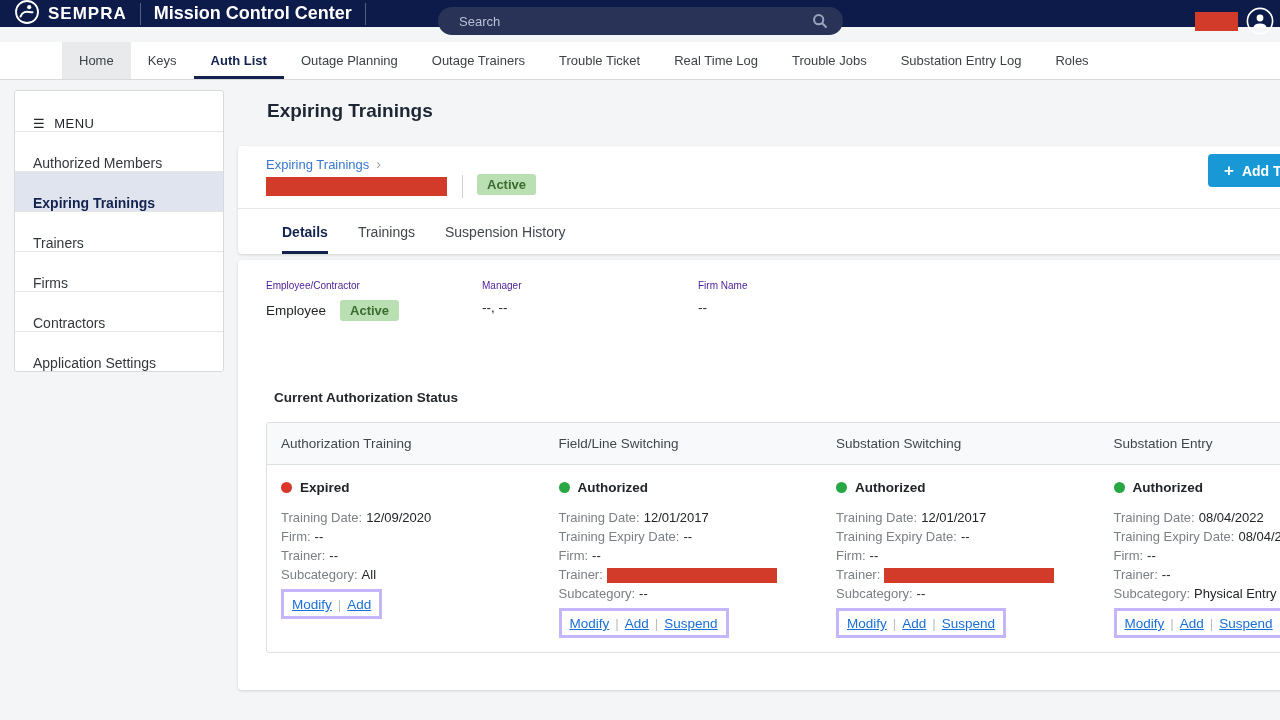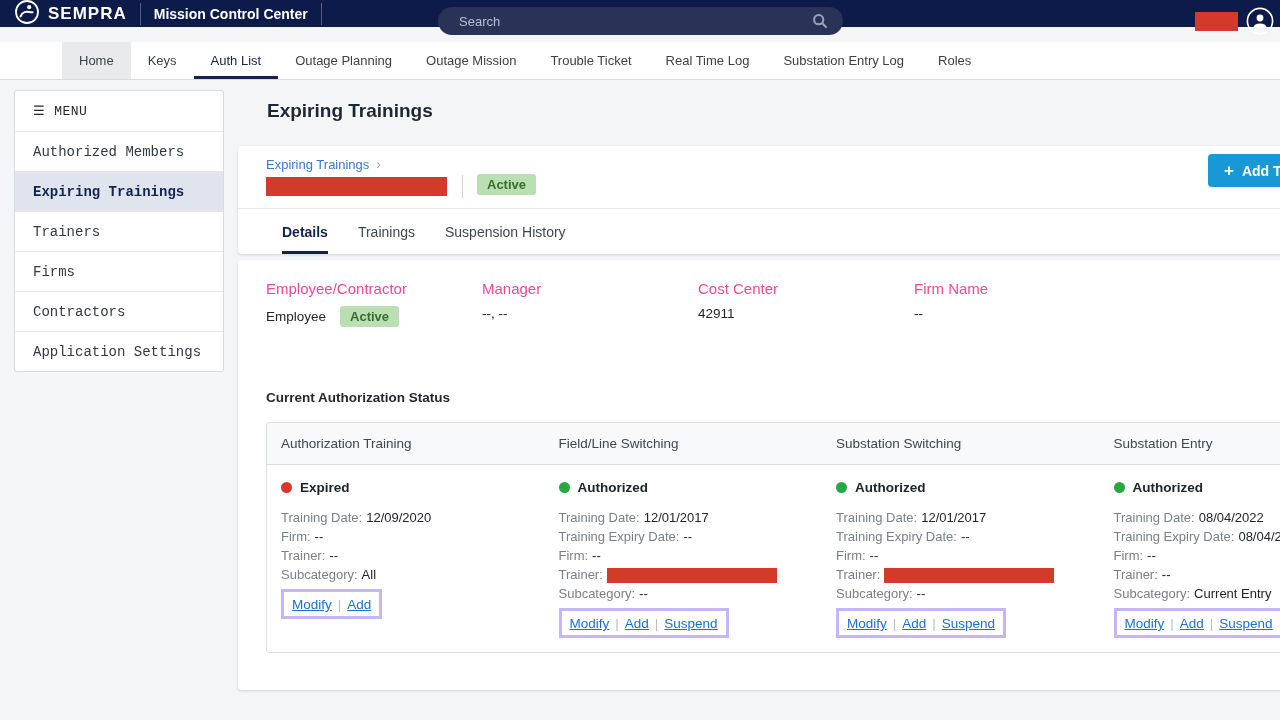--- a/index.html
+++ b/index.html
@@ -5,44 +5,44 @@
   * { margin:0; padding:0; box-sizing:border-box; }
   html,body { width:1280px; height:720px; overflow:hidden; background:#f4f5f6;
     font-family:"Liberation Sans","DejaVu Sans",sans-serif; }
 
   
   .topbar { position:absolute; top:0; left:0; width:1280px; height:27px; background:#0d1b4a;
     display:flex; align-items:center; padding-left:14px; z-index:30; }
   .logo-wrap { display:flex; align-items:center; gap:8px; }
   .brand-text { color:#fff; font-weight:700; font-size:17px; letter-spacing:1px; }
   .top-vsep { width:1px; height:22px; background:rgba(255,255,255,.3); margin:0 13px; }
-  .app-title { color:#fff; font-weight:700; font-size:14px; }
+  .app-title { color:#fff; font-weight:700; font-size:18px; }
   .search-pill { position:absolute; left:438px; top:7px; width:405px; height:28px;
     background:#293358; border:none; border-radius:14px; color:#e3e7f2; font-size:13px;
     padding:0 42px 0 21px; outline:none; font-family:inherit; }
   .search-pill::placeholder { color:#b9c0d4; }
   .search-icon { position:absolute; left:812px; top:13px; }
   .top-redact { position:absolute; left:1195px; top:12px; width:43px; height:19px; background:#d23a2a; }
   .avatar-btn { position:absolute; left:1246px; top:7px; width:28px; height:28px; cursor:pointer; }
 
   
   .navtabs { position:absolute; top:42px; left:0; width:1280px; height:38px; background:#fff;
     border-bottom:1px solid #d8dadc; display:flex; align-items:stretch; padding-left:14px; z-index:20; }
   .navtab { display:flex; align-items:center; padding:0 17px; font-size:13px; color:#3c4247; cursor:pointer; }
   .navtab.home-active { background:#e9eaeb;margin-left:48px; }
-  .navtab.current { color:#13234e; font-weight:400; border-bottom:3px solid #13234e; padding-top:3px; }
+  .navtab.current { color:#13234e; font-weight:700; border-bottom:3px solid #13234e; padding-top:3px; }
 
   
   .content { position:absolute; top:80px; left:0; width:1280px; height:640px; background:#f4f5f6; }
 
   
   .sidebar { position:absolute; left:14px; top:10px; width:210px; background:#fff;
     border:1px solid #d8dbde; border-radius:3px; }
-  .side-row { height:40px; display:flex; align-items:center; padding-left:18px;
-    font-size:14px; color:#33383d; border-top:1px solid #e4e6e9; cursor:pointer;font-family:Liberation Mono, monospace; }
+  .side-row { height:40px; display:flex; align-items:flex-end; padding-left:18px;
+    font-size:14px; color:#33383d; border-top:1px solid #e4e6e9; cursor:pointer; }
   .side-row:first-child { border-top:none; }
   .menu-row { font-size:13px; color:#22262a; letter-spacing:.5px; }
   .menu-icon::before { content:"\2630"; margin-right:9px; font-size:13px; }
   .side-row.active { background:#dfe4ef; color:#13234e; font-weight:700; }
 
   
   .page-title { position:absolute; left:267px; top:20px; font-size:19px; font-weight:700; color:#1d2733; }
 
   .card { position:absolute; background:#fff; border-radius:4px; box-shadow:0 1px 3px rgba(0,0,0,.14); }
   .card1 { left:238px; top:66px; width:1150px; height:108px; }
@@ -61,23 +61,23 @@
     display:flex; align-items:center; gap:8px; cursor:pointer; font-family:inherit; }
   .plus-icon::before { content:"\2795"; content:"+"; font-size:17px; font-weight:700; }
   .card1-divider { position:absolute; left:0; right:0; top:62px; border-top:1px solid #e7e9eb; }
   .rec-tabs { position:absolute; left:44px; top:63px; height:45px; display:flex; gap:30px; }
   .rec-tab { display:flex; align-items:center; font-size:14px; color:#41464c; cursor:pointer; }
   .rec-tab.active { color:#13234e; font-weight:700; border-bottom:3px solid #13234e; padding-top:3px; }
 
   
   .fields-row { position:absolute; left:28px; top:20px; display:flex; }
   .field { width:216px; }
-  .field .flabel { font-size:15px; color:#ec4899; margin-bottom:9px; }
+  .field .flabel { font-size:10px; color:#4c1d95; margin-bottom:9px; }
   .field .fvalue { font-size:13.5px; color:#212529; display:flex; align-items:center; gap:14px; }
-  .auth-heading { position:absolute; left:28px; top:130px; font-size:13.5px; font-weight:700; color:#23282d; }
+  .auth-heading { position:absolute; left:36px; top:130px; font-size:13.5px; font-weight:700; color:#23282d; }
 
   
   .auth-table { position:absolute; left:28px; top:162px; width:1112px;
     border:1px solid #dce0e4; border-radius:3px; background:#fff; }
   .thead { display:flex; height:42px; background:#f8f9fa; border-bottom:1px solid #dce0e4;
     border-radius:3px 3px 0 0; }
   .th { width:278px; padding-left:14px; line-height:42px; font-size:13.5px; color:#40464c; }
   .tbody { display:flex; min-height:176px; }
   .auth-cell { width:278px; padding:15px 10px 14px 14px; }
   .status-line { display:flex; align-items:center; gap:8px; font-size:13.5px; font-weight:700;
@@ -128,23 +128,24 @@
       <path d="M7.3 20.6 a6.8 5 0 0 1 13.4 0 z" fill="#ffffff"></path>
     </svg>
   </span>
 </div>
 
 <div class="navtabs">
   <div class="navtab home-active">Home</div>
   <div class="navtab">Keys</div>
   <div class="navtab current">Auth List</div>
   <div class="navtab">Outage Planning</div>
-  <div class="navtab">Outage Mission</div>
+  <div class="navtab">Outage Trainers</div>
   <div class="navtab">Trouble Ticket</div>
   <div class="navtab">Real Time Log</div>
+  <div class="navtab">Trouble Jobs</div>
   <div class="navtab">Substation Entry Log</div>
   <div class="navtab">Roles</div>
 </div>
 
 <div class="content">
 
   <div class="sidebar">
     <div class="side-row menu-row">
       <span class="menu-icon"></span>
       <span>MENU</span>
@@ -186,26 +187,20 @@
           <span class="badge-green">Active</span>
         </div>
       </div>
       <div class="field">
         <div class="flabel">Manager</div>
         <div class="fvalue">
             <span>--, --</span>
           </div>
       </div>
       <div class="field">
-        <div class="flabel">Cost Center</div>
-        <div class="fvalue">
-            <span>42911</span>
-          </div>
-      </div>
-      <div class="field">
         <div class="flabel">Firm Name</div>
         <div class="fvalue">
             <span>--</span>
           </div>
       </div>
     </div>
 
     <div class="auth-heading">Current Authorization Status</div>
 
     <div class="auth-table">
@@ -263,21 +258,21 @@
 
         <div class="auth-cell">
           <div class="status-line">
             <span class="dot dot-green"></span>
             <span>Authorized</span>
           </div>
           <div class="line"><span>Training Date:</span><span class="val">08/04/2022</span></div>
           <div class="line"><span>Training Expiry Date:</span><span class="val">08/04/2</span></div>
           <div class="line"><span>Firm:</span><span class="val">--</span></div>
           <div class="line"><span>Trainer:</span><span class="val">--</span></div>
-          <div class="line"><span>Subcategory:</span><span class="val">Current Entry</span></div>
+          <div class="line"><span>Subcategory:</span><span class="val">Physical Entry</span></div>
           <div class="actions">
             <a>Modify</a><a class="sep-link">Add</a><a class="sep-link">Suspend</a>
           </div>
         </div>
 
       </div>
     </div>
   </div>
 </div>
 

